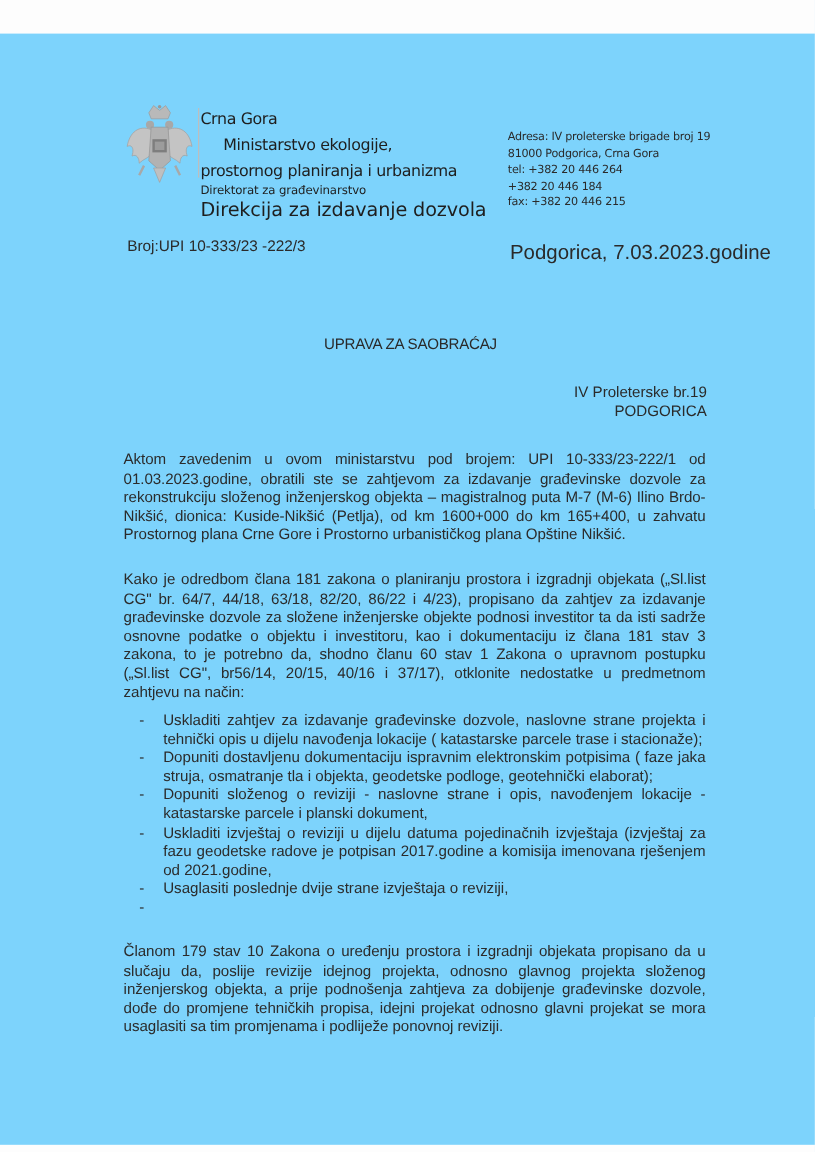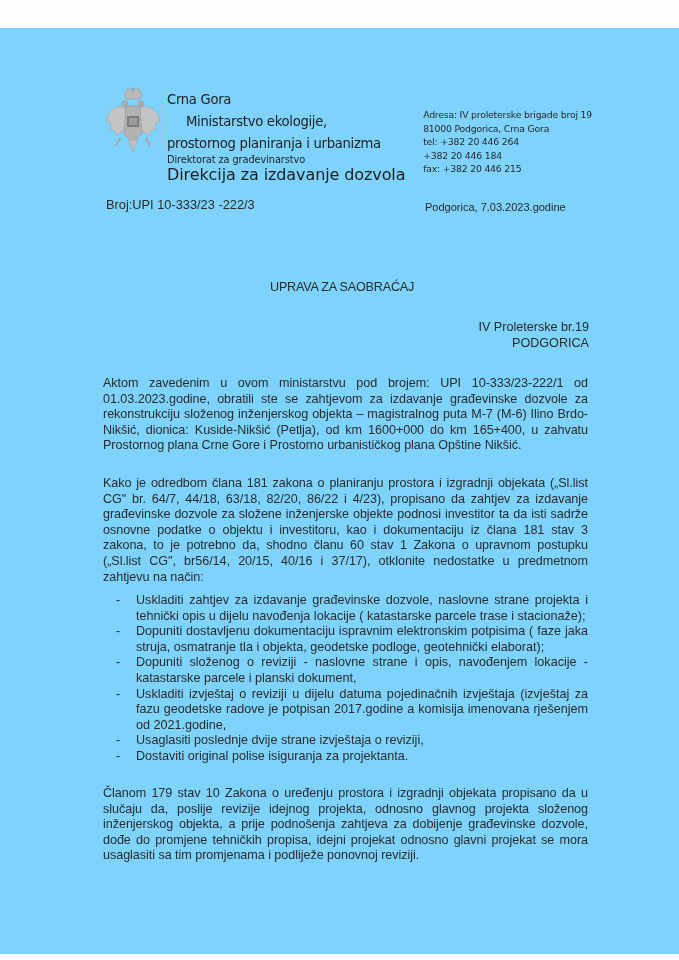--- a/index.html
+++ b/index.html
@@ -59,21 +59,21 @@
 
     .ref {
       position: absolute;
       left: 106px; top: 169px;
       font-size: 12.8px;
       color: #2a2a2a;
     }
     .date {
       position: absolute;
       left: 425px; top: 173px;
-      font-size: 11px;
+      font-size: 17px;
       color: #2a2a2a;
     }
 
     .recipient {
       position: absolute;
       left: 270px; top: 252px;
       font-size: 12.6px;
       letter-spacing: -0.2px;
     }
     .rcp-addr {
@@ -174,17 +174,17 @@
 
   <div class="body-text p1">Aktom zavedenim u ovom ministarstvu pod brojem: UPI 10-333/23-222/1 od 01.03.2023.godine, obratili ste se zahtjevom za izdavanje građevinske dozvole za rekonstrukciju složenog inženjerskog objekta – magistralnog puta M-7 (M-6) Ilino Brdo-Nikšić, dionica: Kuside-Nikšić (Petlja), od km 1600+000 do km 165+400, u zahvatu Prostornog plana Crne Gore i Prostorno urbanističkog plana Opštine Nikšić.</div>
   <div class="body-text p2">Kako je odredbom člana 181 zakona o planiranju prostora i izgradnji objekata („Sl.list CG" br. 64/7, 44/18, 63/18, 82/20, 86/22 i 4/23), propisano da zahtjev za izdavanje građevinske dozvole za složene inženjerske objekte podnosi investitor ta da isti sadrže osnovne podatke o objektu i investitoru, kao i dokumentaciju iz člana 181 stav 3 zakona, to je potrebno da, shodno članu 60 stav 1 Zakona o upravnom postupku („Sl.list CG", br56/14, 20/15, 40/16 i 37/17), otklonite nedostatke u predmetnom zahtjevu na način:</div>
 
   <ul class="bullets">
     <li><span class="dash">-</span><span>Uskladiti zahtjev za izdavanje građevinske dozvole, naslovne strane projekta i tehnički opis u dijelu navođenja  lokacije ( katastarske parcele trase i stacionaže);</span></li>
     <li><span class="dash">-</span><span>Dopuniti dostavljenu dokumentaciju ispravnim elektronskim potpisima ( faze jaka struja, osmatranje tla i objekta, geodetske podloge, geotehnički elaborat);</span></li>
     <li><span class="dash">-</span><span>Dopuniti složenog o reviziji - naslovne strane i opis, navođenjem lokacije - katastarske parcele i planski dokument,</span></li>
     <li><span class="dash">-</span><span>Uskladiti izvještaj o reviziji u dijelu datuma pojedinačnih izvještaja (izvještaj za fazu geodetske radove je potpisan 2017.godine a komisija imenovana rješenjem od 2021.godine,</span></li>
     <li><span class="dash">-</span><span>Usaglasiti poslednje dvije strane izvještaja o reviziji,</span></li>
-    <li><span class="dash">-</span><span>Dostaviti original polise isiguranja za projektanta.</span></li>
+    <li><span class="dash">-</span></li>
   </ul>
 
   <div class="body-text p3">Članom 179 stav 10 Zakona o uređenju prostora i izgradnji objekata propisano  da u slučaju da, poslije revizije idejnog projekta, odnosno glavnog projekta složenog inženjerskog objekta, a prije podnošenja zahtjeva za dobijenje građevinske dozvole, dođe do promjene tehničkih propisa, idejni projekat odnosno glavni projekat se mora usaglasiti sa tim promjenama i podliježe ponovnoj reviziji.</div>
 </div>
 
 </body></html>

